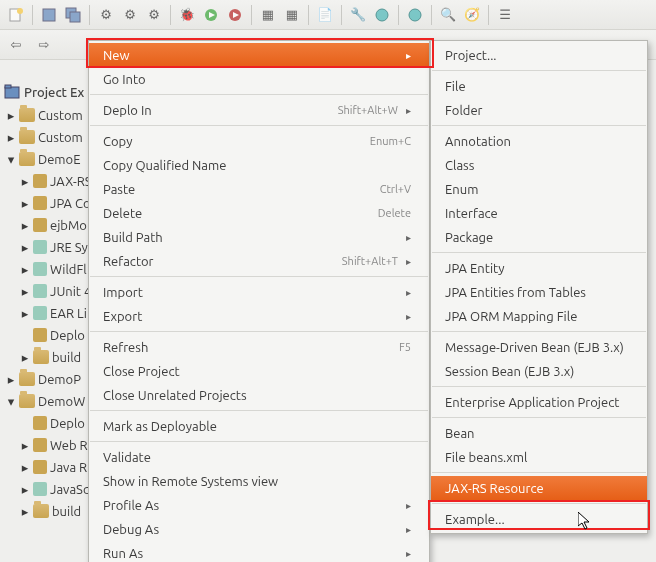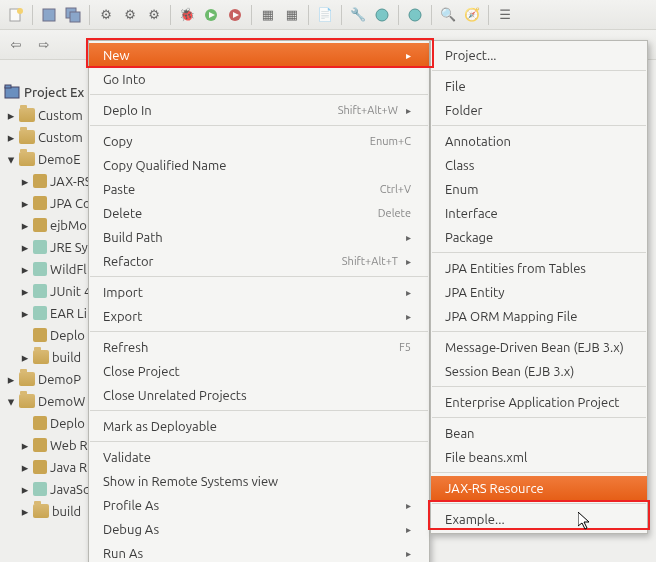--- a/index.html
+++ b/index.html
@@ -322,24 +322,24 @@
       <span class="lbl">Enum</span>
     </div>
     <div class="mi">
       <span class="lbl">Interface</span>
     </div>
     <div class="mi">
       <span class="lbl">Package</span>
     </div>
     <div class="msep"></div>
     <div class="mi">
+      <span class="lbl">JPA Entity</span>
+    </div>
+    <div class="mi">
       <span class="lbl">JPA Entities from Tables</span>
-    </div>
-    <div class="mi">
-      <span class="lbl">JPA Entity</span>
     </div>
     <div class="mi">
       <span class="lbl">JPA ORM Mapping File</span>
     </div>
     <div class="msep"></div>
     <div class="mi">
       <span class="lbl">Message-Driven Bean (EJB 3.x)</span>
     </div>
     <div class="mi">
       <span class="lbl">Session Bean (EJB 3.x)</span>

